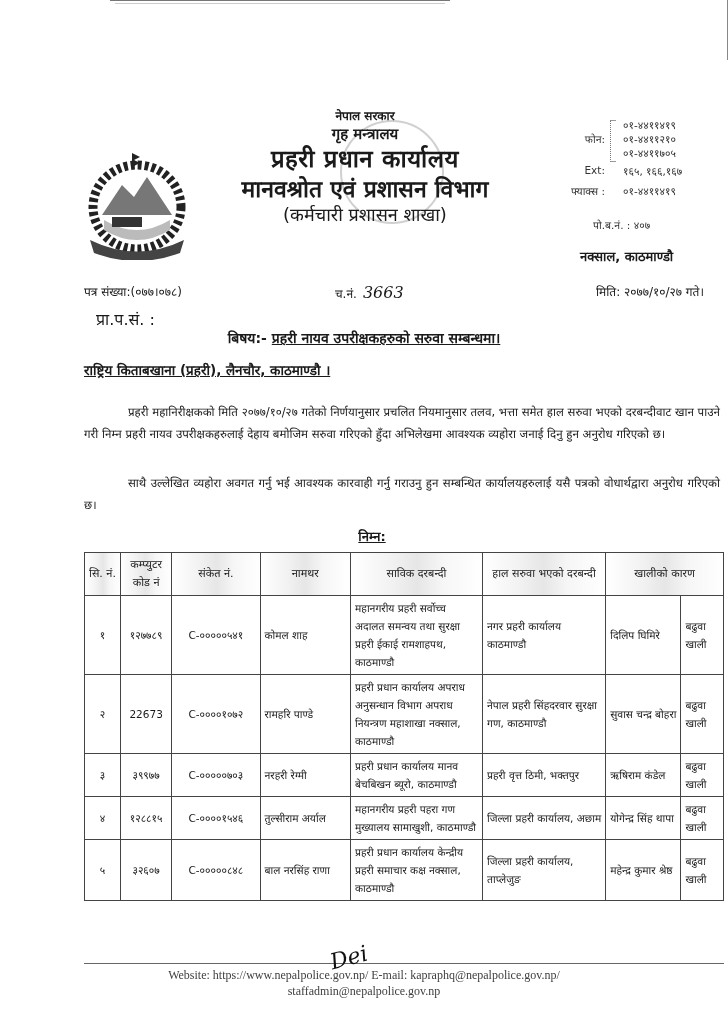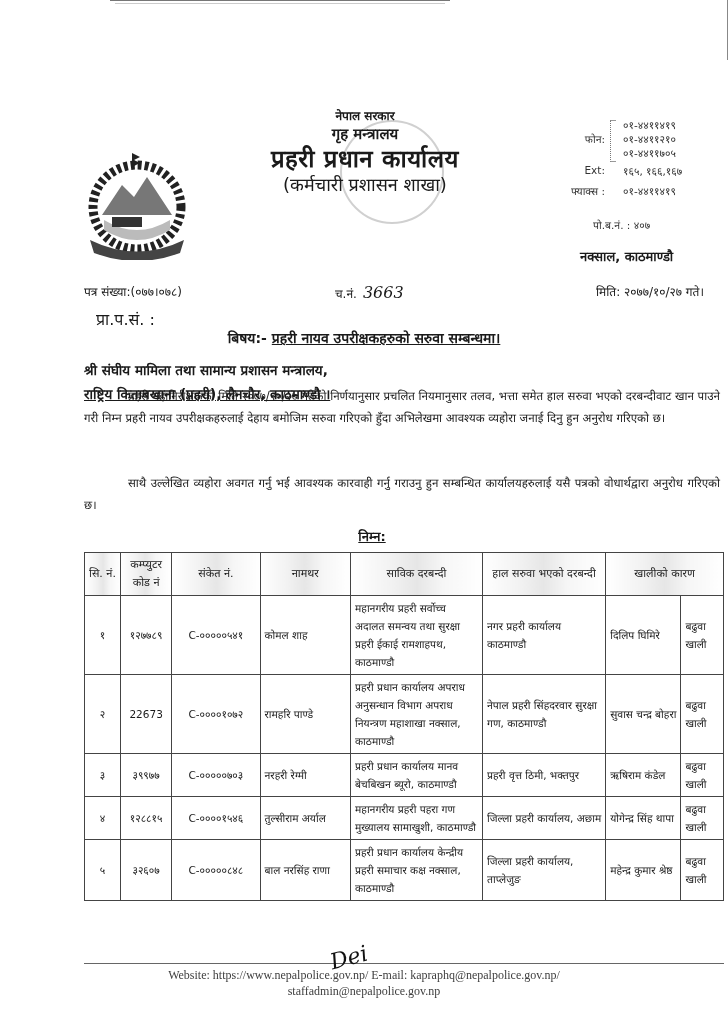--- a/index.html
+++ b/index.html
@@ -37,21 +37,21 @@
     .ref-mid .hand { font-family: "DejaVu Serif", serif; font-style: italic; font-size: 16px; margin-left: 6px; }
     .ref-right { right: 24px; }
     .prevref { position: absolute; left: 96px; top: 308px; font-size: 16px; }
 
     .subject { position: absolute; left: 0; width: 728px; top: 328px; text-align: center; font-size: 14px; font-weight: bold; }
     .subject .u { text-decoration: underline; }
     .addressee { position: absolute; left: 84px; top: 358px; font-size: 13.5px; font-weight: bold; line-height: 24px; }
     .addressee .u { text-decoration: underline; }
 
     .para { position: absolute; left: 84px; width: 636px; font-size: 11.6px; line-height: 22px; text-indent: 44px; text-align: justify; }
-    .p1 { top: 385px; }
+    .p1 { top: 401px; }
     .p2 { top: 472px; }
 
     .nimna { position: absolute; left: 8px; width: 728px; top: 527px; text-align: center; font-size: 13px; font-weight: bold; text-decoration: underline; }
 
     table.list { position: absolute; left: 84px; top: 552px; width: 640px; border-collapse: collapse; font-size: 10.5px; }
     table.list th, table.list td { border: 1px solid #444; padding: 3px 4px; vertical-align: middle; line-height: 18px; }
     table.list th { font-weight: normal; text-align: center; font-size: 11px; background: linear-gradient(90deg, #fff 0%, #f2f2f2 30%, #e6e6e6 50%, #f6f6f6 70%, #fff 100%); }
     table.list td.c { text-align: center; }
     .c-sn { width: 24px; }
     .c-code { width: 38px; }
@@ -80,20 +80,21 @@
   <rect x="30" y="72" width="30" height="10" fill="#333"></rect>
   <path d="M50 8 L50 22 L58 18 L52 15 L58 12 Z" fill="#222"></path>
   <path d="M8 95 Q55 118 102 95 L98 108 Q55 124 12 108 Z" fill="#444"></path>
 </svg>
 
 <div class="stamp"></div>
 <div class="hdr">
   <div class="l1">नेपाल सरकार</div>
   <div class="l2">गृह मन्त्रालय</div>
   <div class="l3">प्रहरी प्रधान कार्यालय</div>
+  <div class="l4">मानवश्रोत एवं प्रशासन विभाग</div>
   <div class="l5">(कर्मचारी प्रशासन शाखा)</div>
 </div>
 
 <div class="brace"></div>
 <div class="contact">
   <div class="row">
       <span class="val">०१-४४११४१९</span>
     </div>
   <div class="row">
       <span class="lbl">फोन:</span>
@@ -123,21 +124,20 @@
 </div>
 <div class="refline ref-right">मिति: २०७७/१०/२७ गते।</div>
 <div class="prevref">प्रा.प.सं. :</div>
 
 <div class="subject">
   <span>बिषय:-</span>
   <span class="u">प्रहरी नायव उपरीक्षकहरुको सरुवा सम्बन्धमा।</span>
 </div>
 
 <div class="addressee">
-  <div>श्री संघीय मामिला तथा सामान्य प्रशासन मन्त्रालय,</div>
   <div class="u">राष्ट्रिय किताबखाना (प्रहरी), लैनचौर, काठमाण्डौ ।</div>
 </div>
 
 <div class="para p1">प्रहरी महानिरीक्षकको मिति २०७७/१०/२७ गतेको निर्णयानुसार प्रचलित नियमानुसार तलव, भत्ता समेत हाल सरुवा भएको दरबन्दीवाट खान पाउने गरी निम्न प्रहरी नायव उपरीक्षकहरुलाई देहाय बमोजिम सरुवा गरिएको हुँदा अभिलेखमा आवश्यक व्यहोरा जनाई दिनु हुन अनुरोध गरिएको छ।</div>
 <div class="para p2">साथै उल्लेखित व्यहोरा अवगत गर्नु भई आवश्यक कारवाही गर्नु गराउनु हुन सम्बन्धित कार्यालयहरुलाई यसै पत्रको वोधार्थद्वारा अनुरोध गरिएको छ।</div>
 
 <div class="nimna">निम्न:</div>
 <table class="list">
   <thead>
     <tr>

